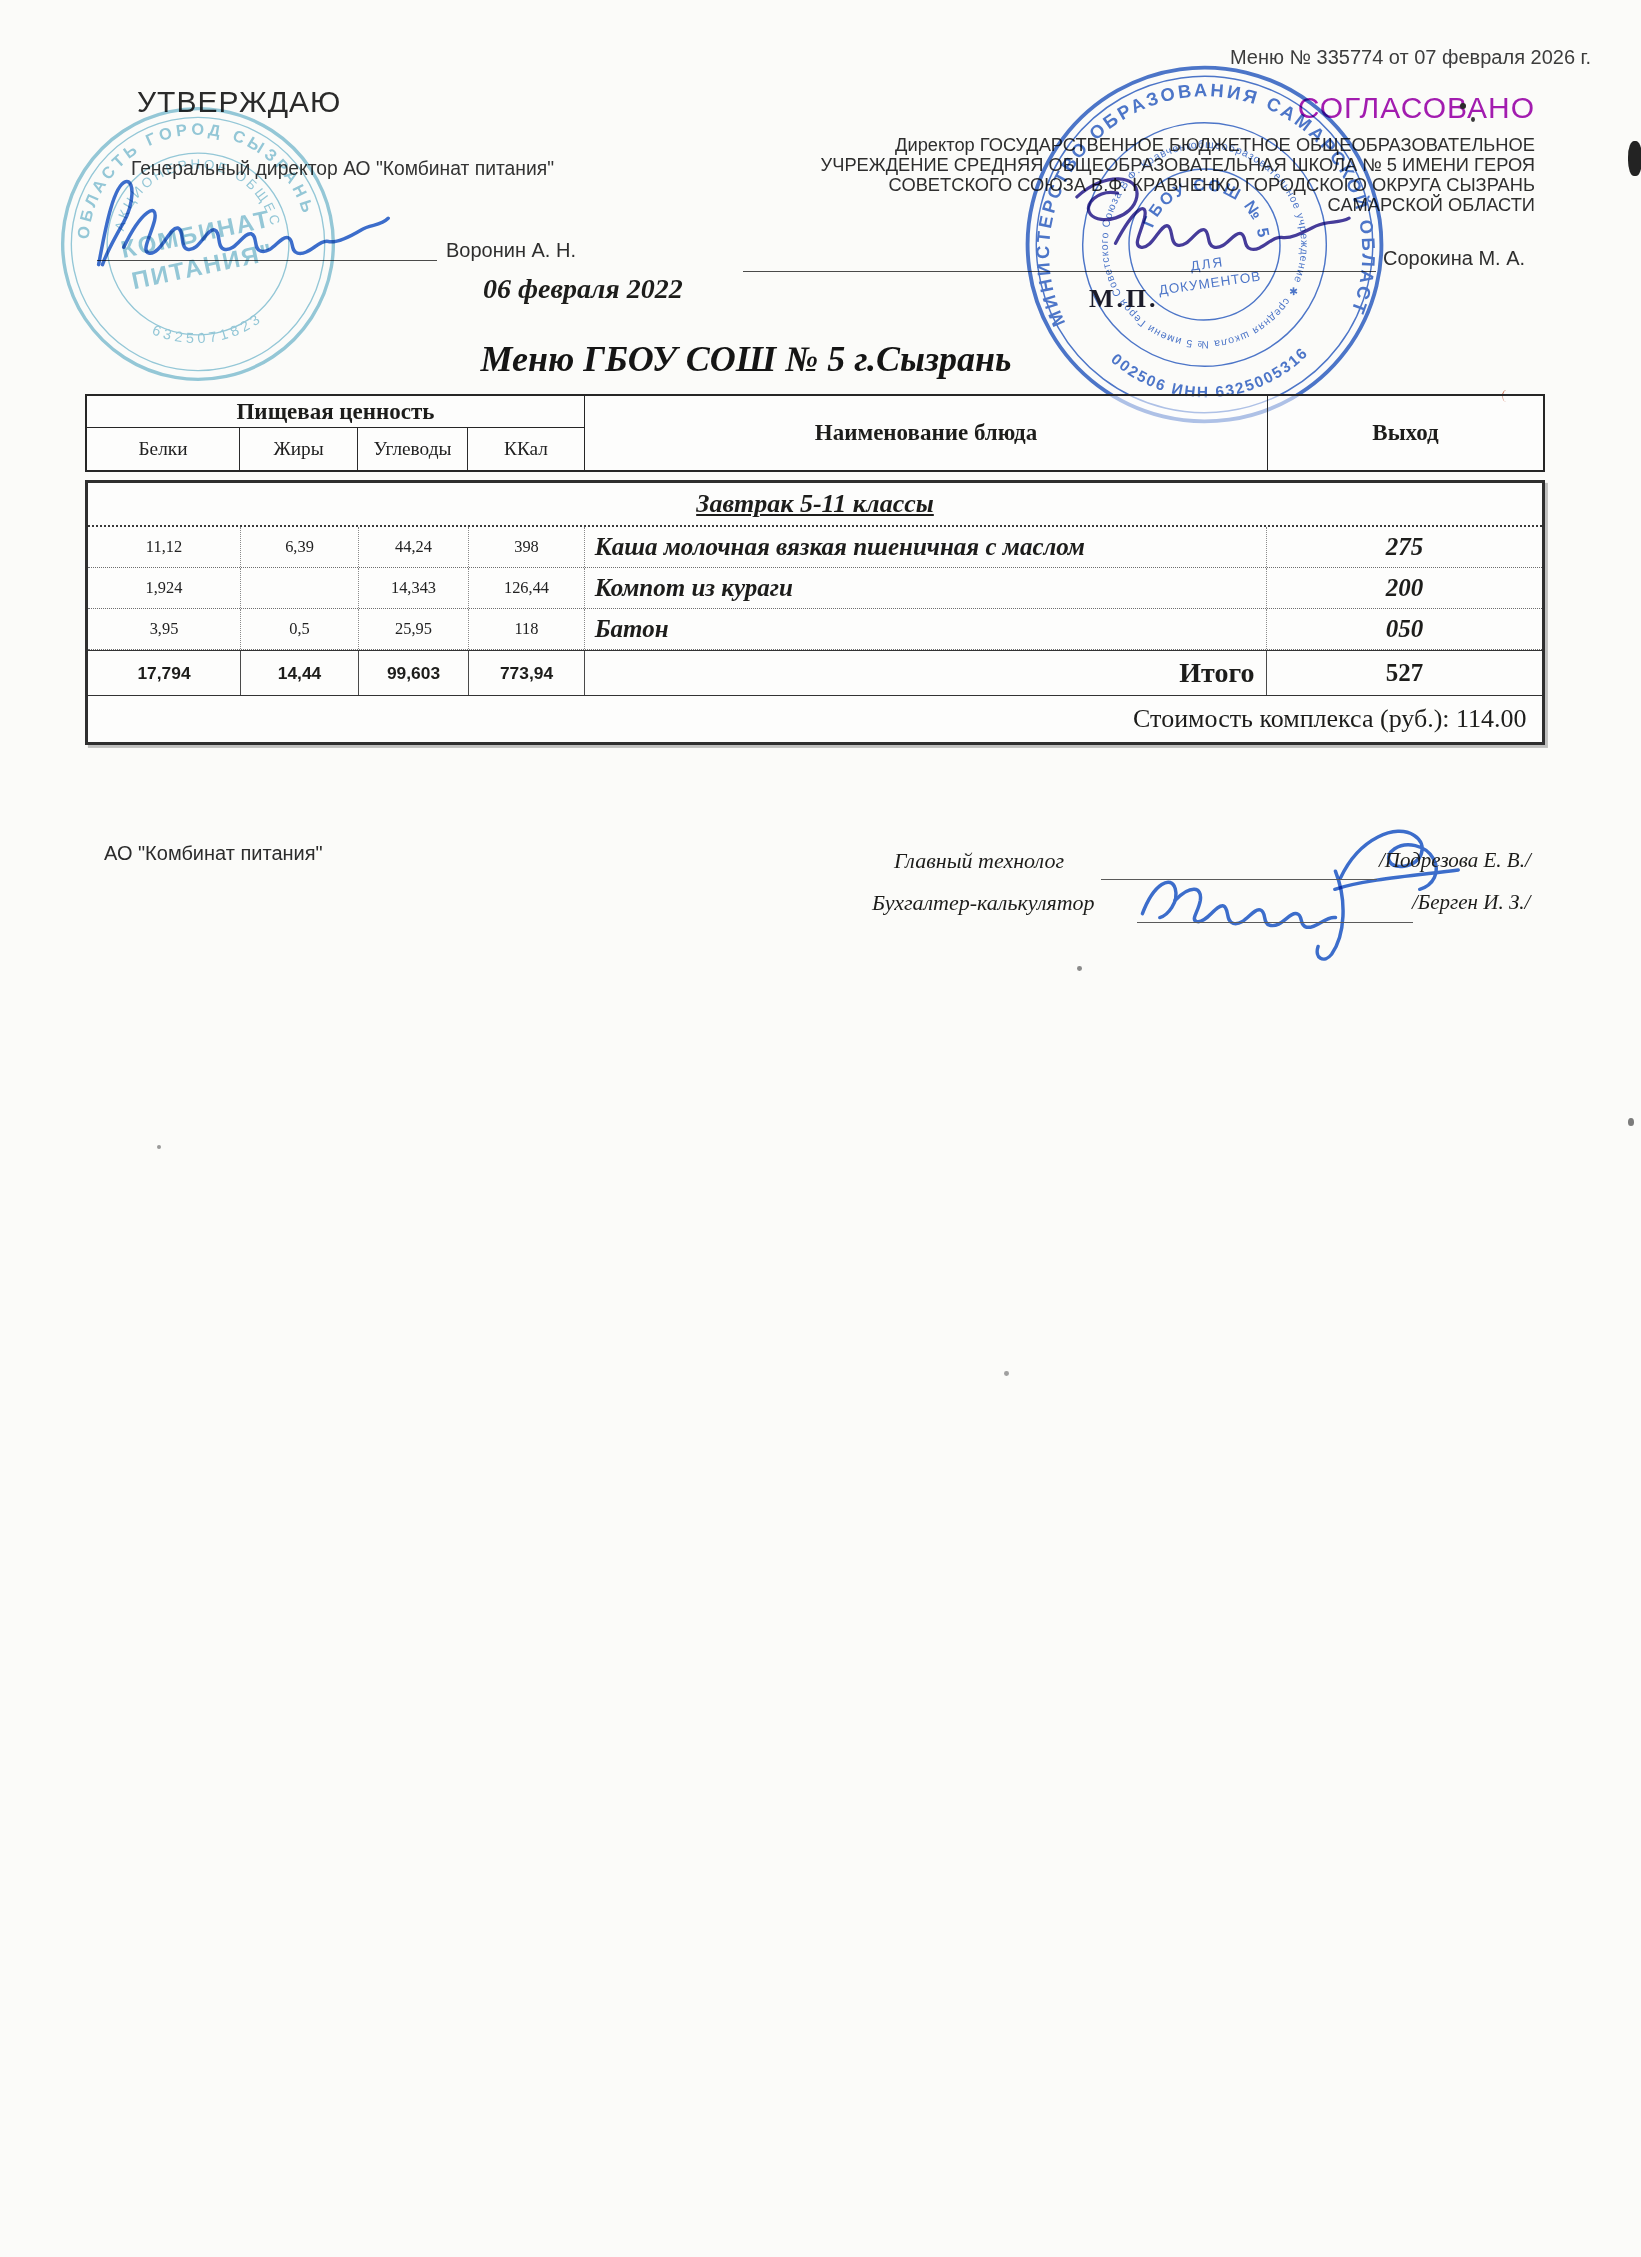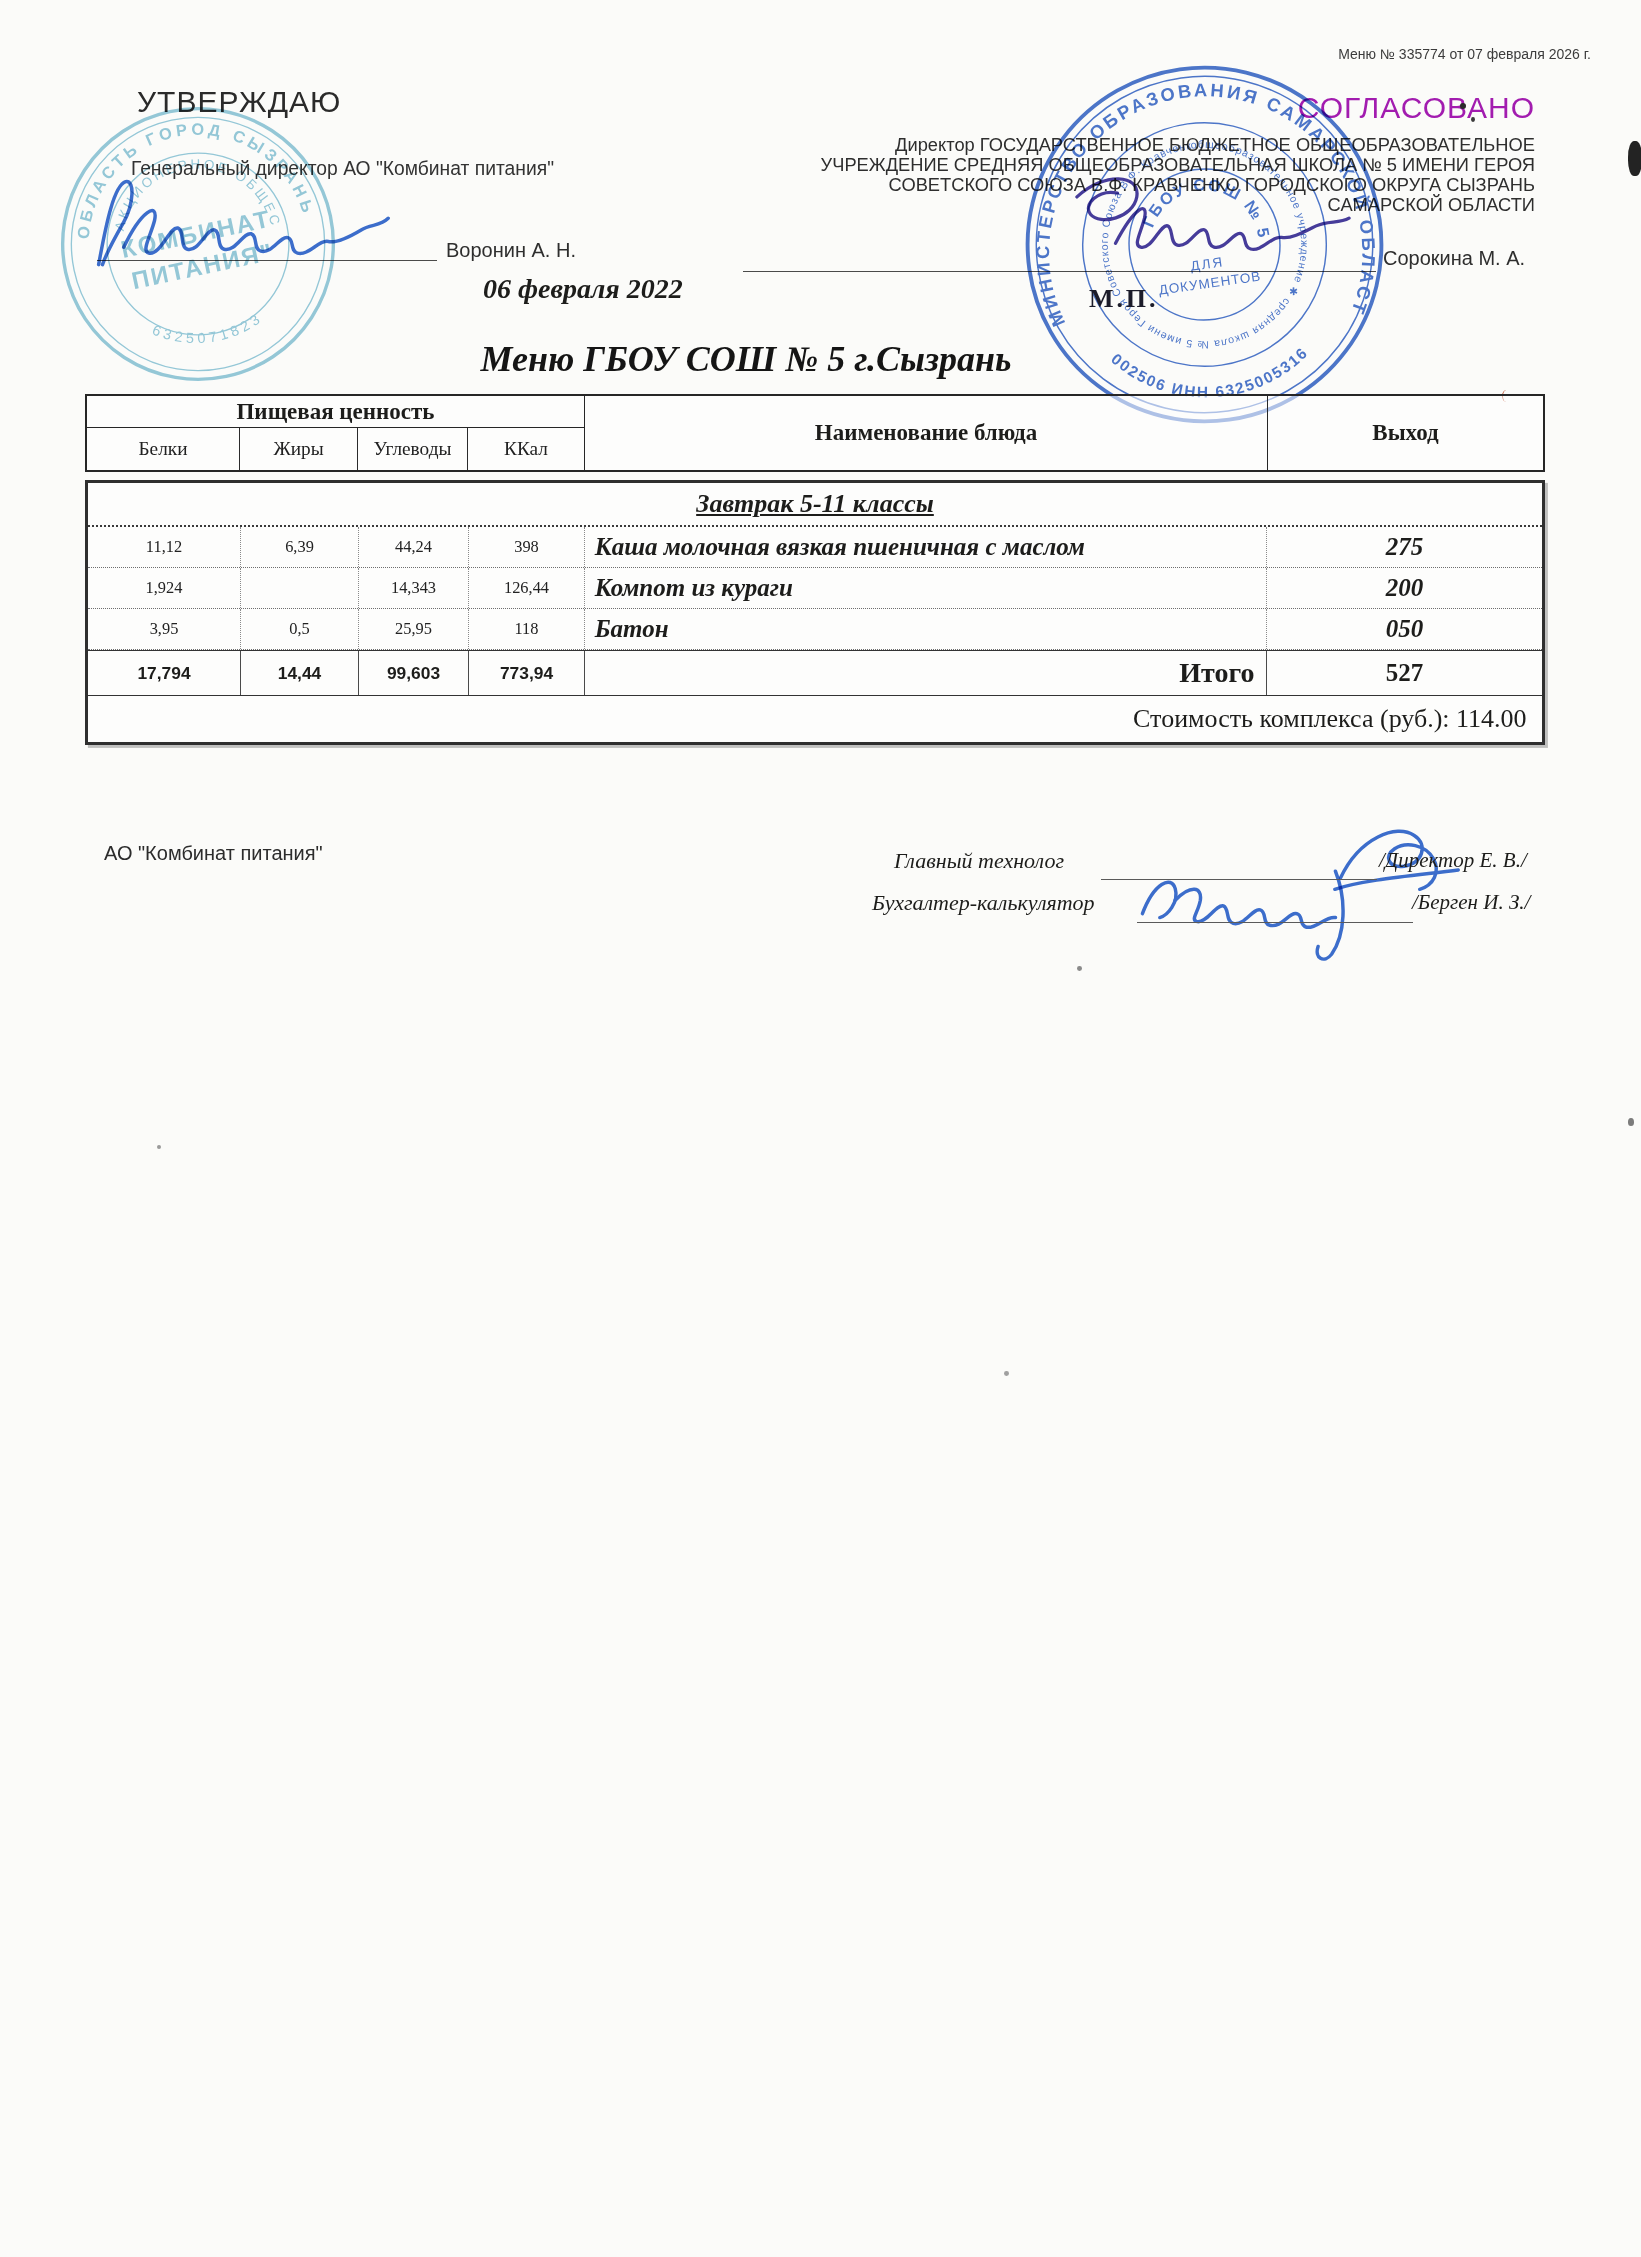--- a/index.html
+++ b/index.html
@@ -6,21 +6,21 @@
   .page {
     position:relative; width:1641px; height:2257px; margin:0 auto;
     background:var(--paper,#fbfbf9); overflow:hidden;
     font-family:"Liberation Sans","DejaVu Sans",sans-serif;
     color:var(--text,#1d1d1b);
   }
   .abs { position:absolute; }
   .serif { font-family:"Liberation Serif","DejaVu Serif",serif; }
 
   
-  .menu-ref { top:46px; right:50px; font-size:14px; color:#3c3c3c; }
+  .menu-ref { top:46px; right:50px; font-size:20px; color:#3c3c3c; }
   .approve-title { left:137px; top:85px; font-size:30px; letter-spacing:1px; color:#2a2a2a; }
   .approve-role { left:131px; top:158px; font-size:19.3px; color:#333; }
   .sig-line-left { left:97px; top:260px; width:340px; border-top:1.9px solid #4a4a4a; height:0; }
   .approve-signer { left:446px; top:239px; font-size:20px; color:#2e2e2e; }
   .approve-date { left:483px; top:273px; font-size:28px; font-weight:bold; font-style:italic; }
 
   .agree-title { right:106px; top:91px; font-size:30px; letter-spacing:1px; color:#a21caf; }
   .agree-roles { right:106px; top:135px; width:1052px; text-align:right; font-size:18.3px; line-height:20px; color:#2e2e2e; }
   .sig-line-right { left:743px; top:271px; width:633px; border-top:1.9px solid #4a4a4a; height:0; }
   .agree-signer { left:1383px; top:247px; font-size:20px; color:#2e2e2e; }
@@ -234,21 +234,21 @@
       <div class="tlabel">Итого</div>
       <div class="tout">527</div>
     </div>
 
     <div class="bt-cost">Стоимость комплекса (руб.): 114.00</div>
   </div>
 
   <div class="abs footer-company">АО "Комбинат питания"</div>
   <div class="abs tech-label serif">Главный технолог</div>
   <div class="abs tech-line"></div>
-  <div class="abs tech-name serif">/Директор Е. В./</div>
+  <div class="abs tech-name serif">/Подрезова Е. В./</div>
   <div class="abs acct-label serif">Бухгалтер-калькулятор</div>
   <div class="abs acct-line"></div>
   <div class="abs acct-name serif">/Берген И. З./</div>
 
   <div class="speck" style="left:1460px; top:103px; width:5.8px; height:5.8px; background:#2b2b2b;"></div>
   <div class="speck" style="left:1471px; top:117px; width:3.9px; height:4.8px; background:#3a3a3a;"></div>
   <div class="speck" style="left:1628px; top:141px; width:13.5px; height:35px; background:#232323; border-radius:45%;"></div>
   <div class="speck" style="left:1502px; top:390px; width:7.7px; height:11.6px; border-left:1.9px solid #c05030; border-radius:50% 0 0 50%; background:transparent;"></div>
   <div class="speck" style="left:1077px; top:966px; width:4.8px; height:4.8px; background:#8a8a8a;"></div>
   <div class="speck" style="left:157px; top:1145px; width:3.9px; height:3.9px; background:#9a9a9a;"></div>

